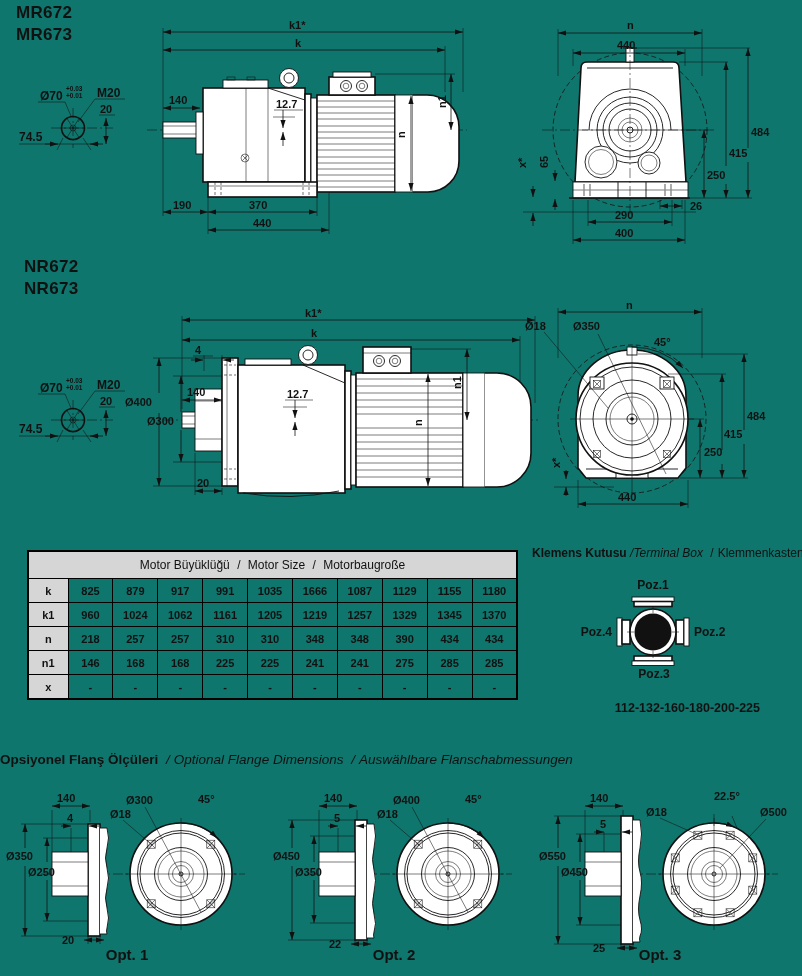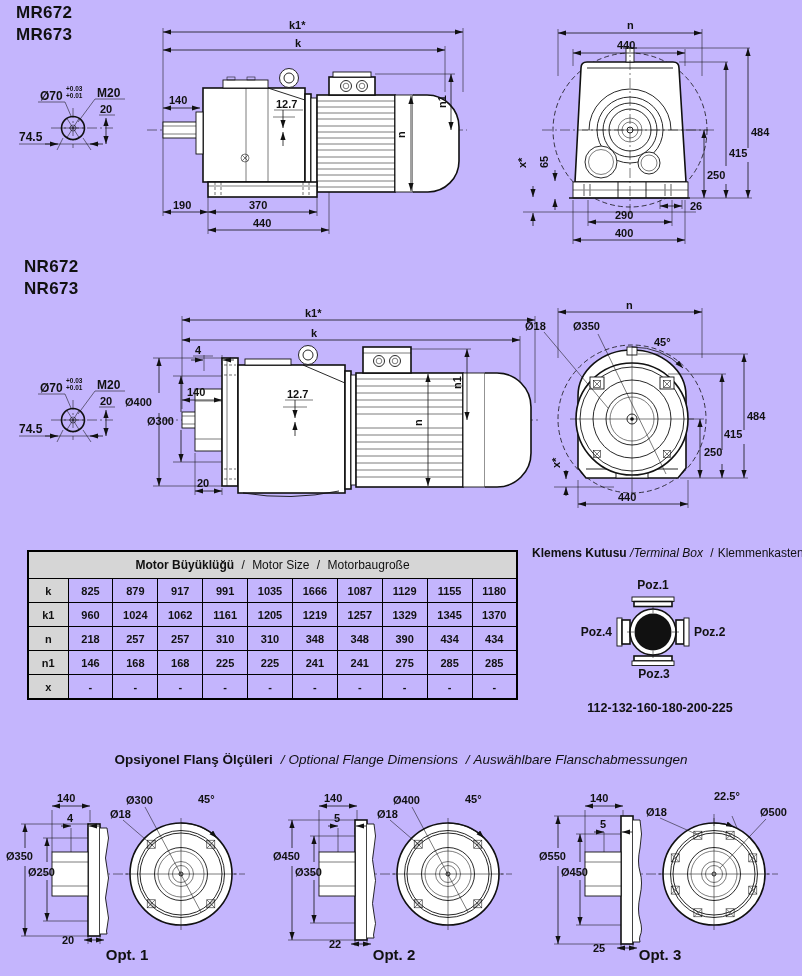--- a/index.html
+++ b/index.html
@@ -1,16 +1,16 @@
 <!DOCTYPE html>
 <html><head>
 <meta charset="utf-8">
 <style>
   html,body{margin:0;padding:0;background:#fff}
-  .page{position:relative;width:802px;height:976px;background:#c4b5fd;overflow:hidden;
+  .page{position:relative;width:802px;height:976px;background:#0f766e;overflow:hidden;
         font-family:"Liberation Sans",sans-serif;color:#111}
   .abs{position:absolute}
   .model{font-weight:bold;font-size:17px;line-height:22px;letter-spacing:.3px}
   svg{overflow:visible}
   svg text{font-family:"Liberation Sans",sans-serif}
   .d{font-size:11px;font-weight:bold;fill:#111}
   .d2{font-size:12px;font-weight:bold;fill:#111}
   .tol{font-size:6.5px;font-weight:bold;fill:#111}
   .big{font-size:15px;font-weight:bold;fill:#111}
   .ln{stroke:#111;stroke-width:1.6;fill:none}
@@ -21,28 +21,28 @@
   .xl{stroke:#111;stroke-width:.55;fill:none}
   .cl{stroke:#111;stroke-width:.55;fill:none;stroke-dasharray:10 3 2 3}
   .dsh{stroke:#111;stroke-width:.8;fill:none;stroke-dasharray:5 3}
   .dsh2{stroke:#111;stroke-width:.6;fill:none;stroke-dasharray:3 2}
   .gry{stroke:#8a8a8a;stroke-width:1.4;fill:none}
   .wf{fill:#fff}
   table.size{border-collapse:collapse;border:2px solid #000;table-layout:fixed;width:489px}
   table.size td{border:1.2px solid #000;text-align:center;vertical-align:middle;
                 font-size:11px;font-weight:bold;padding:0;height:23px;overflow:hidden}
   table.size td.ttl{height:26px;background:#d6d6d6;font-size:12px;font-weight:normal}
-  table.size td.ttl .bld{font-weight:bold}
+  table.size td.ttl .bld{font-weight:normal}
   table.size td.ttl .it{}
   table.size td.hd{background:#d6d6d6}
   .kl-title{font-size:12px;white-space:nowrap}
   .kl-title .bld{font-weight:bold}
   .kl-title .it{font-style:italic}
-  .caption{font-size:12.5px;font-weight:bold;text-align:center}
-  .fl-title{width:802px;text-align:center;font-size:13.5px;white-space:nowrap}
+  .caption{font-size:12.5px;font-weight:bold;text-align:right}
+  .fl-title{width:802px;font-size:13.5px;white-space:nowrap}
   .fl-title .bld{font-weight:bold}
   .fl-title .it{font-style:italic}
   .sep{margin:0 4px}
 </style>
 </head>
 <body>
 
 <div class="page">
 
   <div class="abs model" style="left:16px;top:2px">

